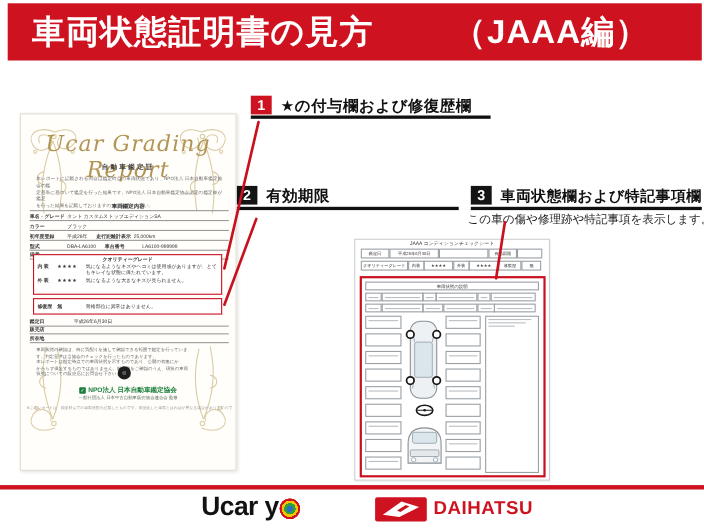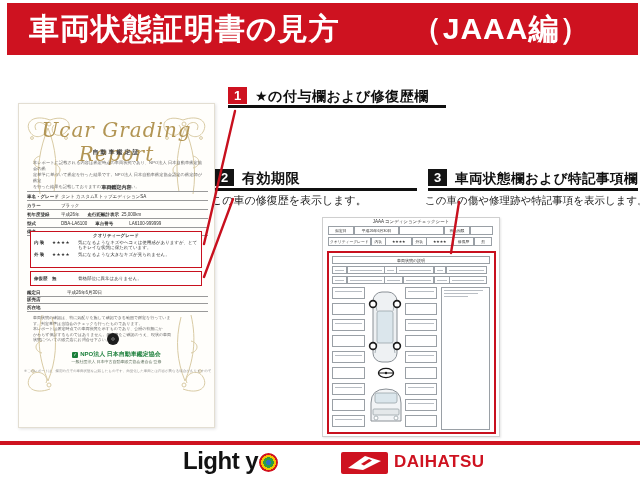--- a/index.html
+++ b/index.html
@@ -89,21 +89,20 @@
 
   <div class="abs badge" style="left:228px;top:87px;background:#ce1220;">1</div>
   <div class="abs sec-title" style="left:255px;top:88px;">★の付与欄および修復歴欄</div>
   <div class="abs rule" style="left:228px;top:105px;width:218px;"></div>
   <div class="abs sec-body" style="left:236px;top:109px;">
   </div>
 
   <div class="abs badge" style="left:215px;top:169px;background:#141414;">2</div>
   <div class="abs sec-title" style="left:242px;top:170px;">有効期限</div>
   <div class="abs rule" style="left:215px;top:188px;width:202px;"></div>
-  <div class="abs sec-body" style="left:211px;top:192px;">この車の修復歴を表示します。</div>
 
   <div class="abs badge" style="left:428px;top:169px;background:#141414;">3</div>
   <div class="abs sec-title" style="left:455px;top:170px;font-size:13.5px;">車両状態欄および特記事項欄</div>
   <div class="abs rule" style="left:428px;top:188px;width:210px;"></div>
   <div class="abs sec-body" style="left:425px;top:192px;font-size:10.5px;">この車の傷や修理跡や特記事項を表示します。</div>
 
   <div class="abs doc">
 
     <svg class="abs" style="left:1px;top:8px;" width="58" height="86" viewBox="0 0 58 86">
       <g class="flor">
@@ -331,21 +330,21 @@
   </div>
 
   <svg class="abs" style="left:0;top:0;pointer-events:none;" width="640" height="480" viewBox="0 0 640 480">
     <line x1="204" y1="244" x2="235" y2="111" stroke="#c8101e" stroke-width="2.4" stroke-linecap="round"></line>
     <line x1="204" y1="277" x2="233" y2="199" stroke="#c8101e" stroke-width="2.4" stroke-linecap="round"></line>
     <line x1="459" y1="202" x2="451" y2="253" stroke="#c8101e" stroke-width="2.4" stroke-linecap="round"></line>
   </svg>
 
   <div class="abs fdiv"></div>
   <div class="abs tag">
-    <span>Light y</span>
+    <span>Ucar y</span>
     <span class="oicon"></span>
   </div>
   <div class="abs dmark">
     <svg width="47" height="22" viewBox="0 0 47 22">
       <path d="M7 16 L24 4 L40 9 L22 18 Z" fill="#ffffff"></path>
       <path d="M20 12 L28 7 L31 8.5 L23 13.5 Z" fill="#ce1220"></path>
     </svg>
   </div>
   <div class="abs dbrand">DAIHATSU</div>
 

